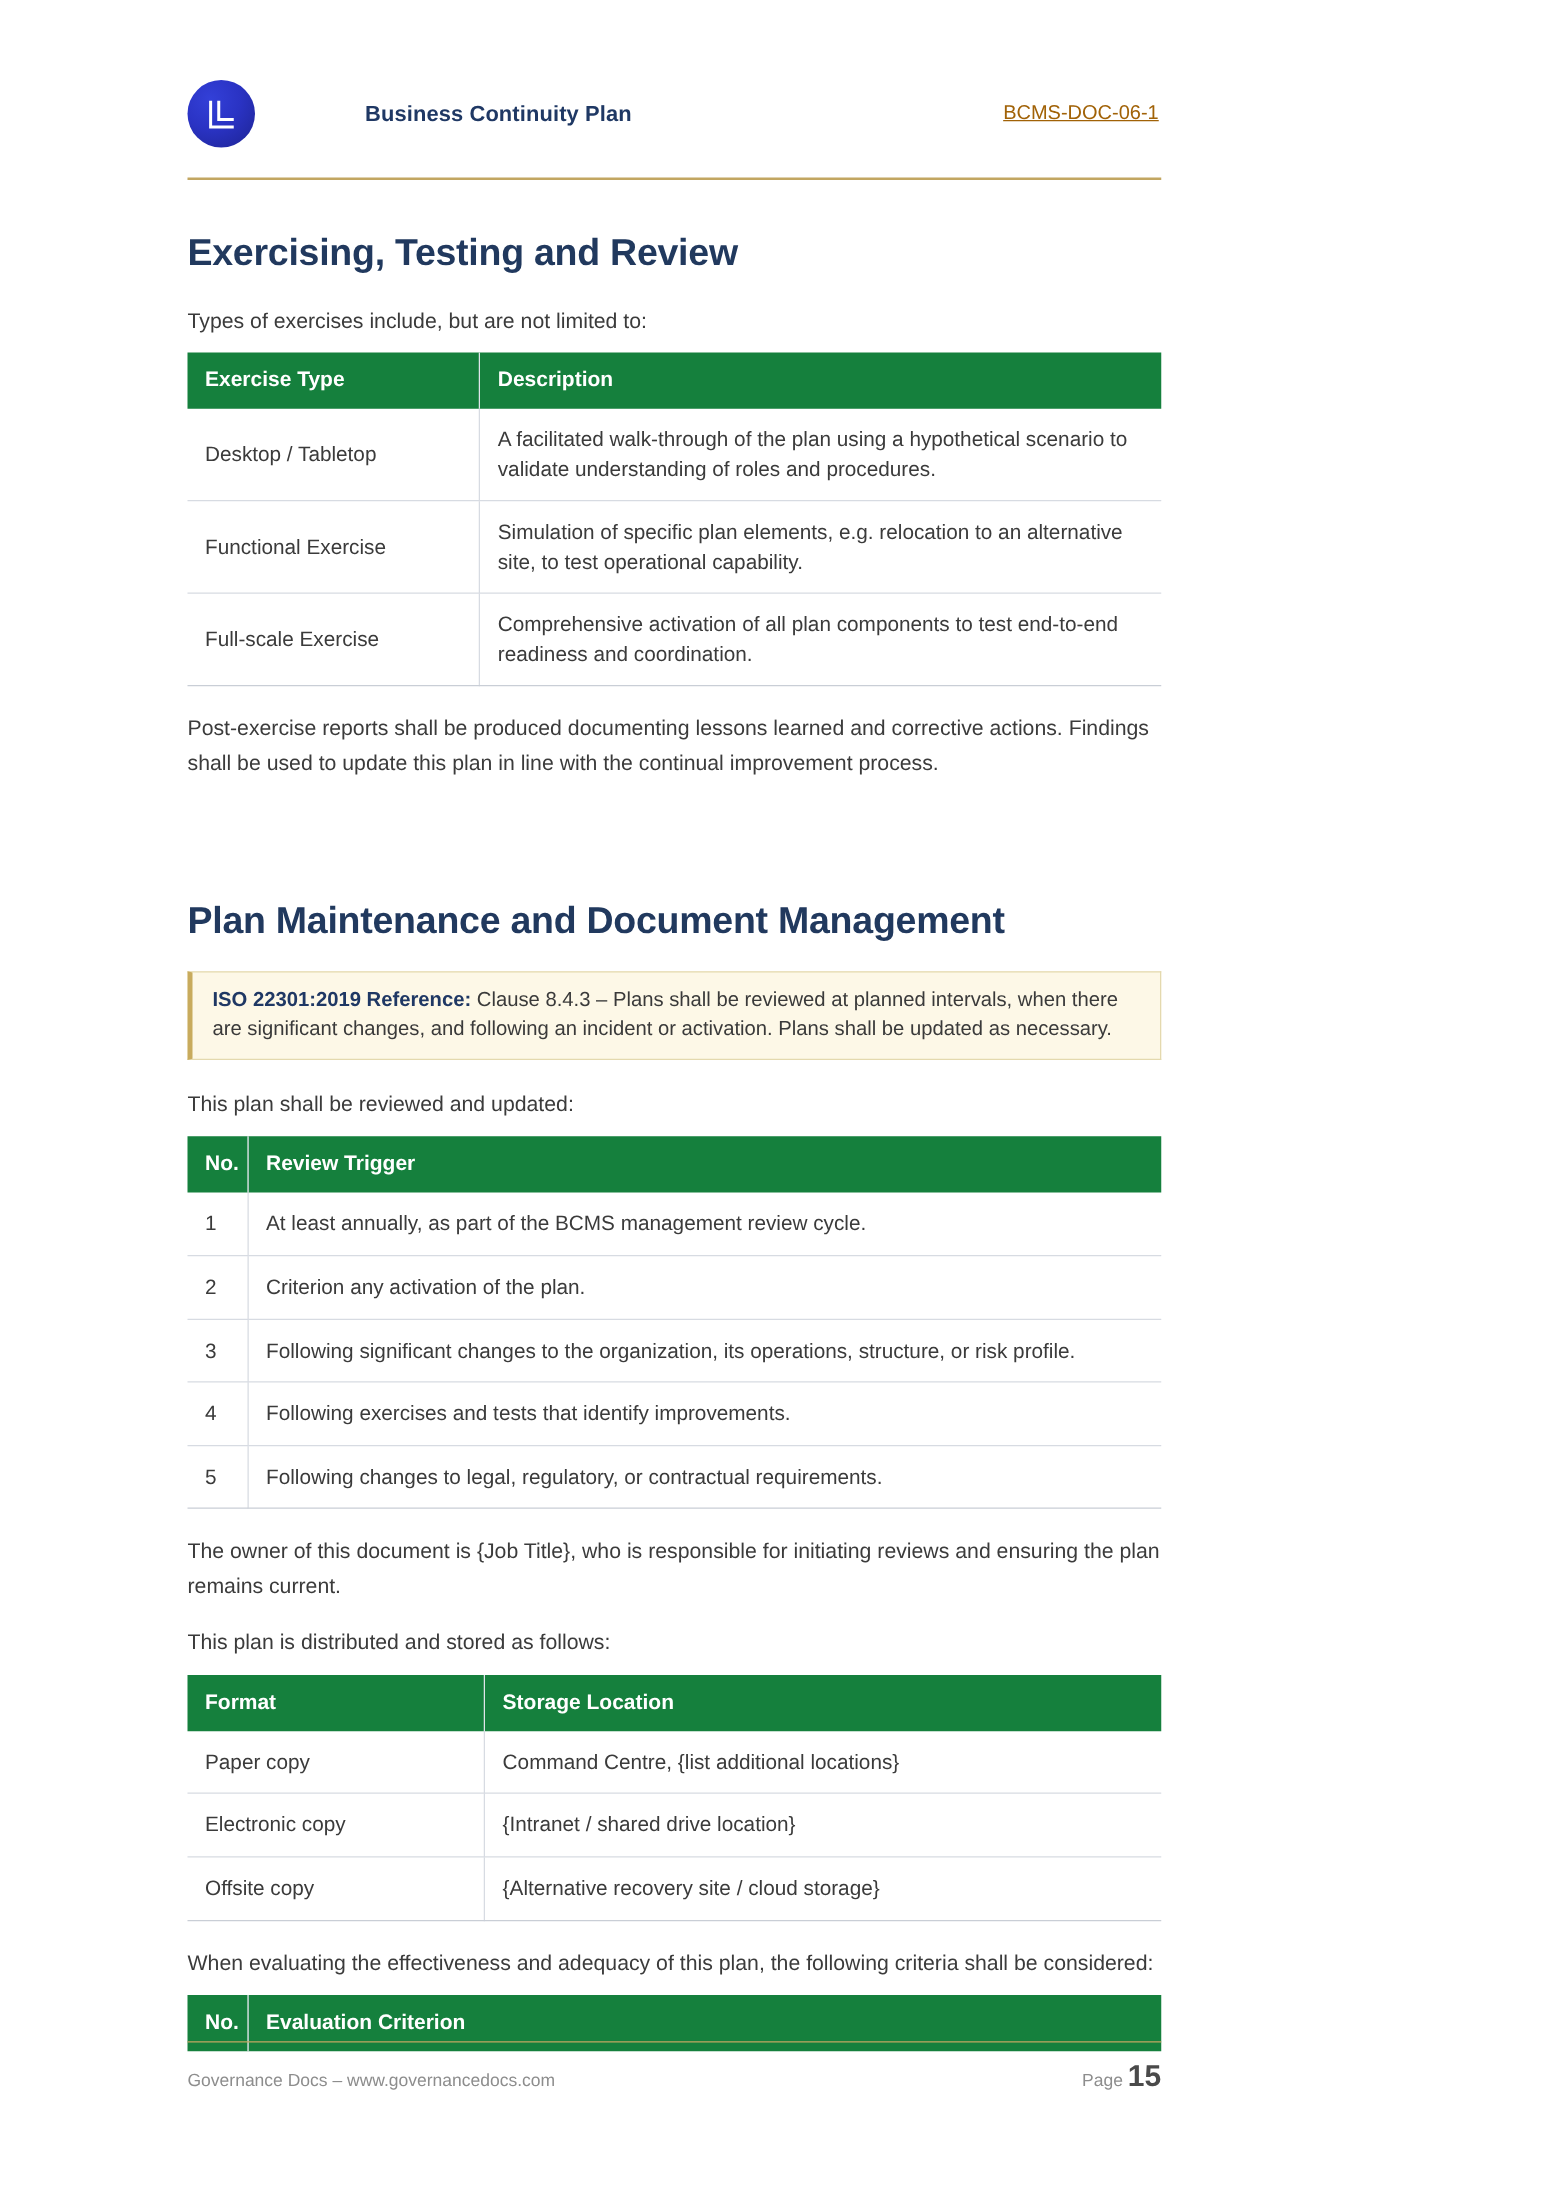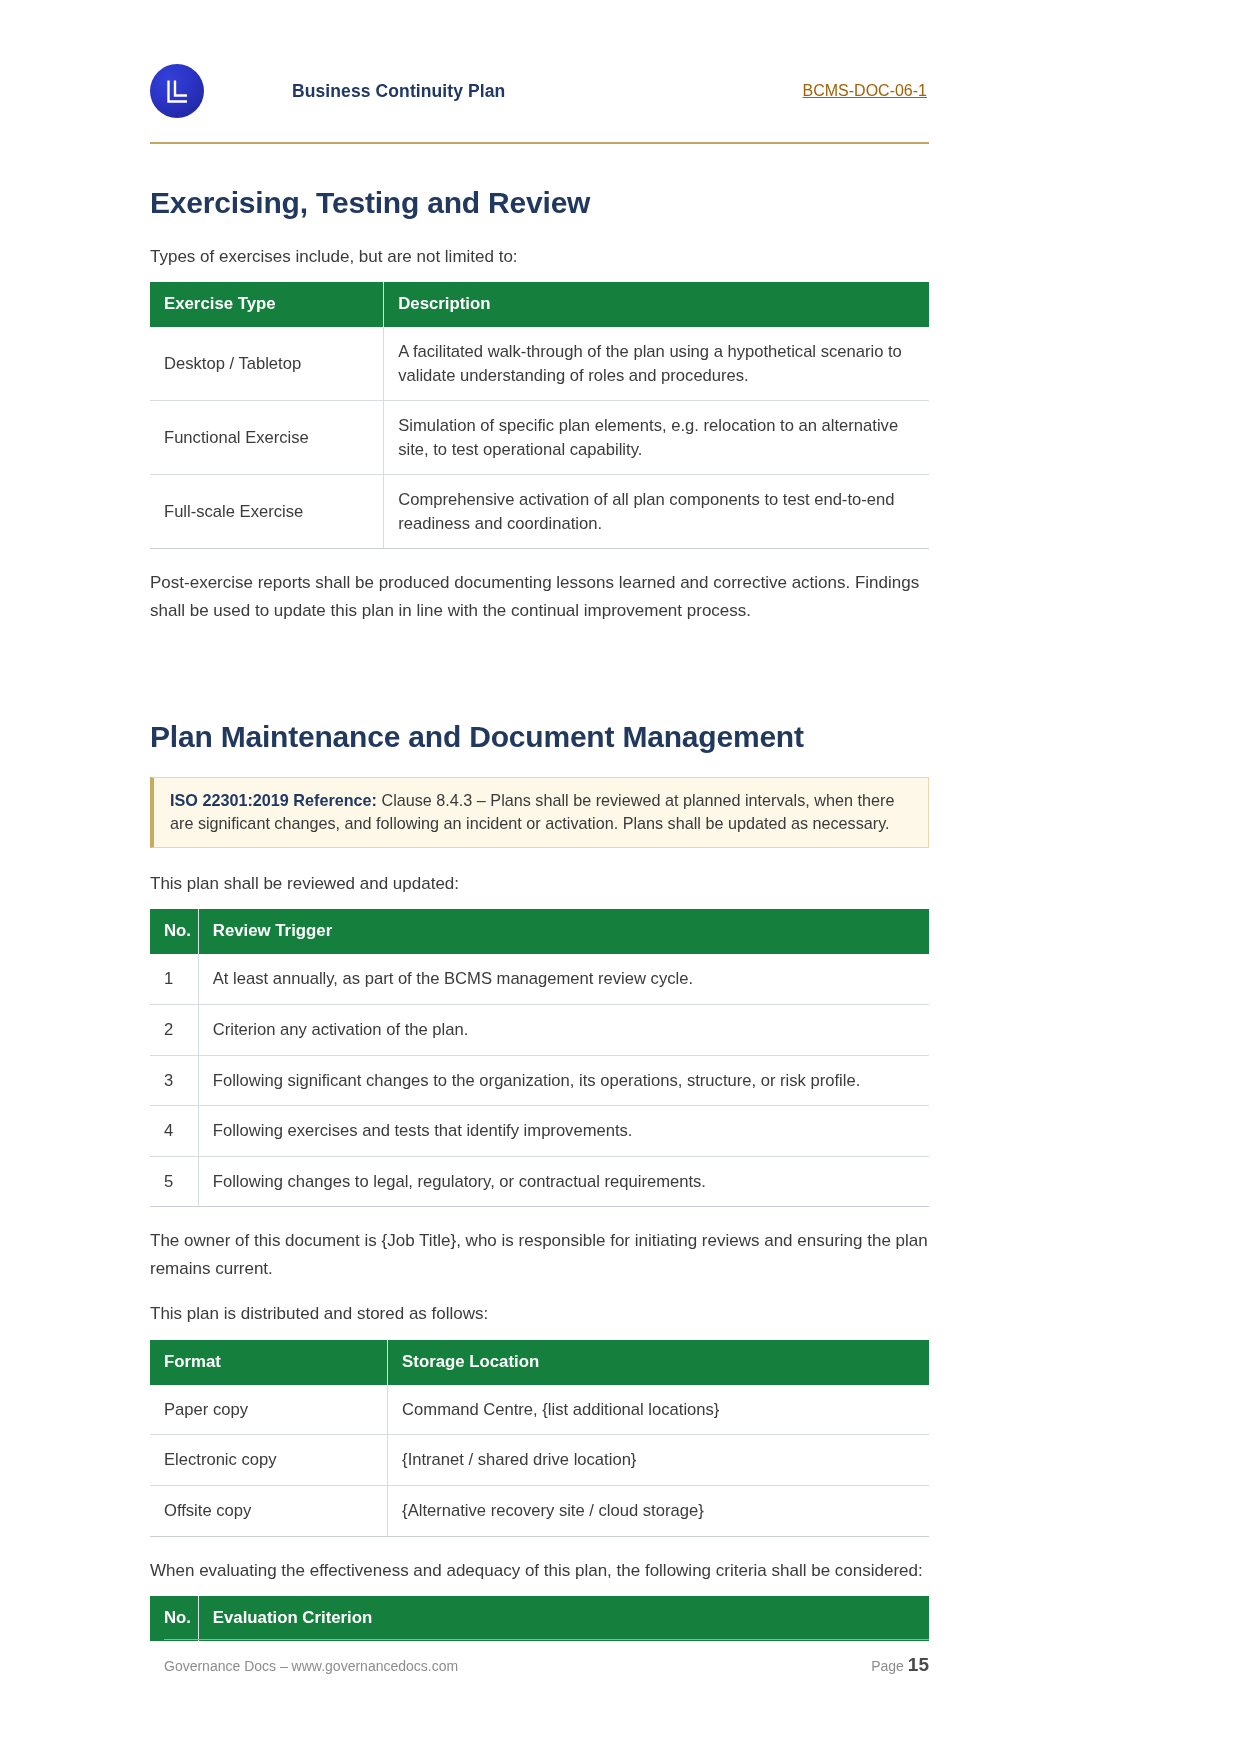--- a/index.html
+++ b/index.html
@@ -132,34 +132,34 @@
 
   .col-type  { width: 30%; }
   .col-no    { width: 6.2%; }
   .col-fmt   { width: 30.5%; }
 
   table.header-only { margin-bottom: 0; }
 
   
   .page-footer {
     position: absolute;
-    left: 164px;
+    left: 150px;
     right: 150px;
     bottom: 78px;
     border-top: 1px solid #c2a661;
     padding-top: 14px;
     display: flex;
     align-items: baseline;
     font-size: 14px;
     color: #8d8d8d;
   }
   .footer-right { margin-left: auto; color:#8d8d8d; }
   .footer-right .pagenum {
     color: #4a4a4a;
-    font-size: 19px;
+    font-size: 24px;
     font-weight: bold;
     margin-left: 4px;
   }
 </style>
 </head>
 <body>
 
 <div class="page">
 
   <div class="page-header">

